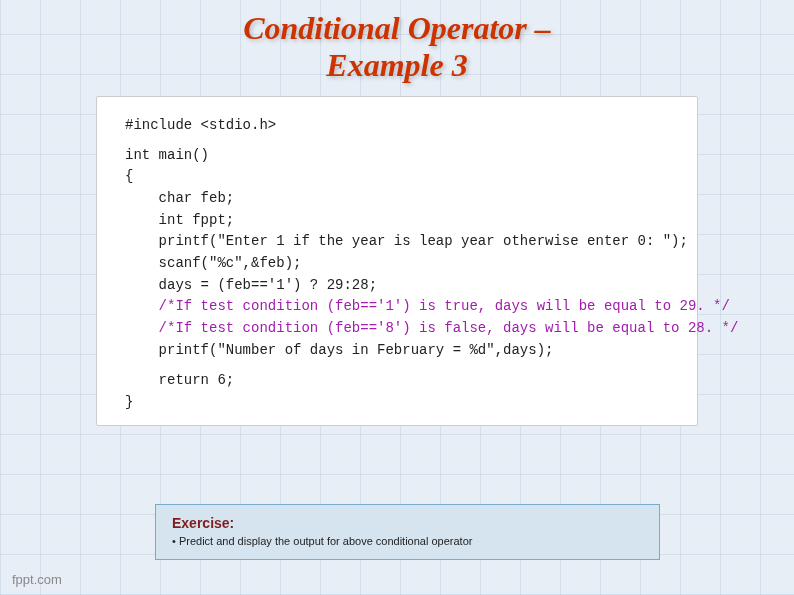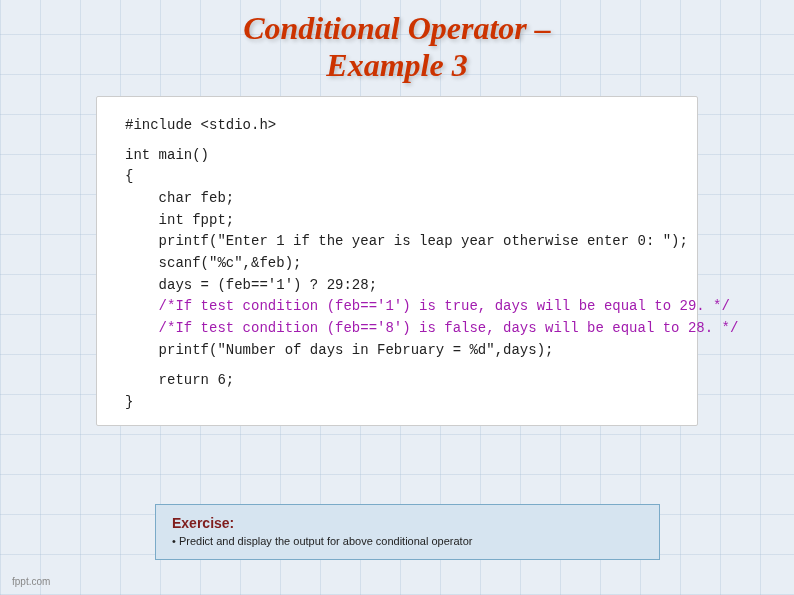--- a/index.html
+++ b/index.html
@@ -113,21 +113,21 @@
     }
 
     .exercise-item::before {
       content: '•  ';
     }
 
     .branding {
       position: absolute;
       bottom: 8px;
       left: 12px;
-      font-size: 10px;
+      font-size: 13px;
       color: #888;
       font-family: Arial, sans-serif;
     }
   </style>
 </head>
 <body>
 
 <div class="slide-container">
   <div class="title-area">
     <div class="title-text">Conditional Operator –</div>

